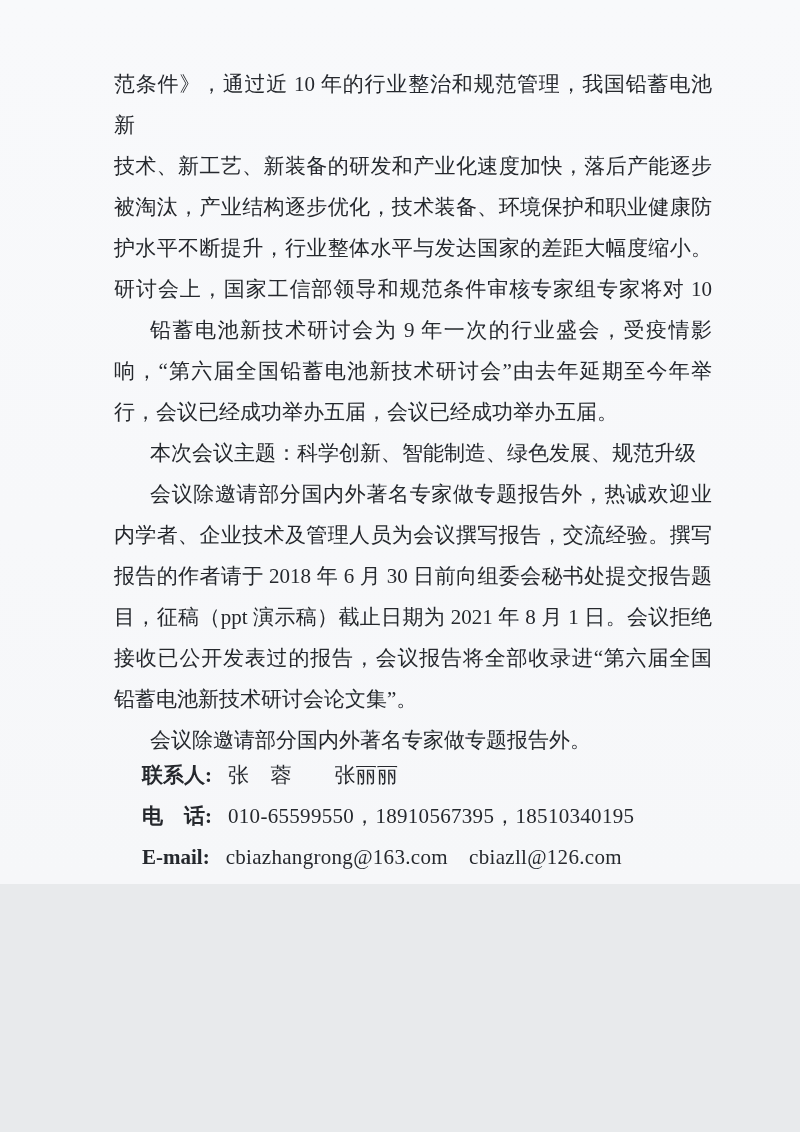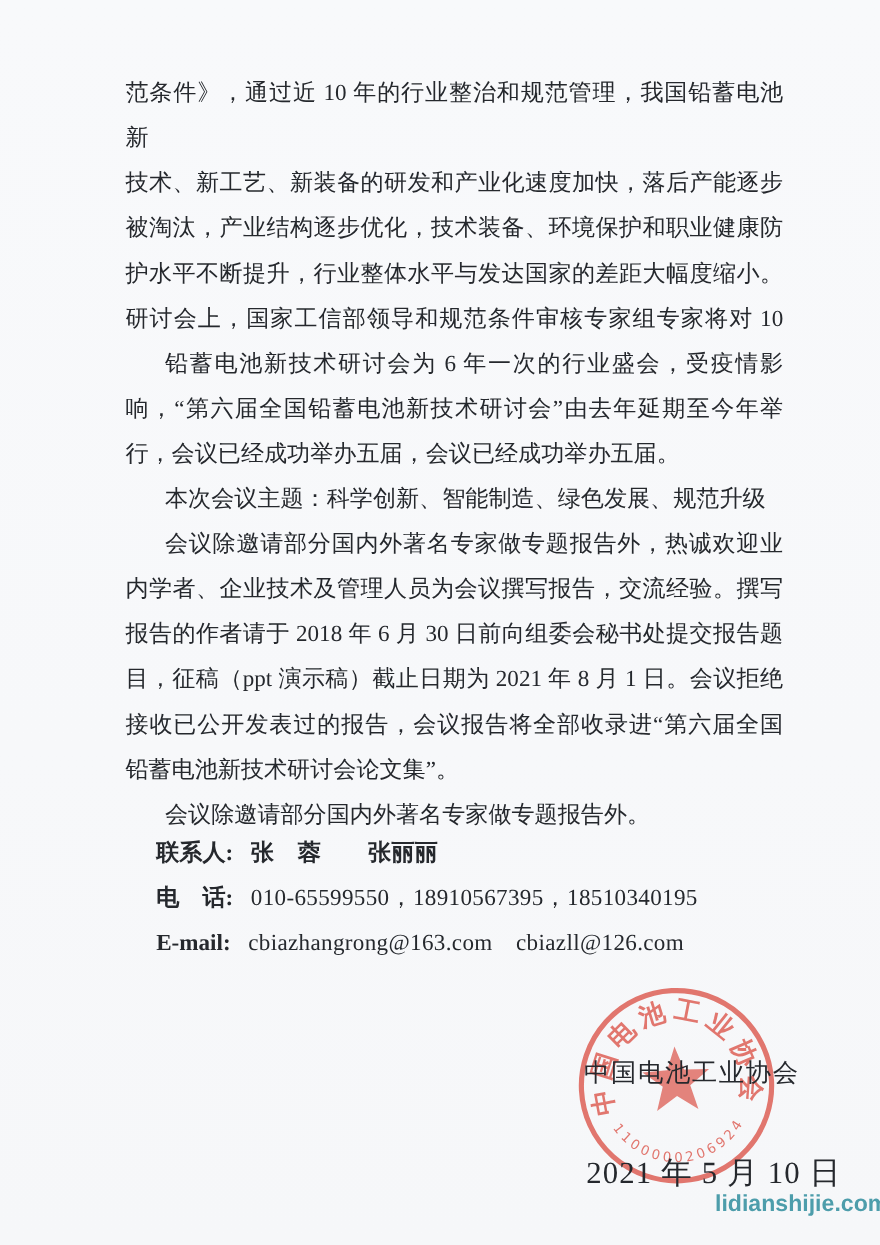--- a/index.html
+++ b/index.html
@@ -1,36 +1,36 @@
 <!DOCTYPE html>
 <html style="--paper: #f8f9fb; --ink: #25282d; --seal: #dd5a50; --wm: #4d9dab;"><head>
 <meta charset="utf-8">
 <style>
   html,body{margin:0;padding:0;background:#e8eaec;}
   .page{
     position:relative;
-    width:800px;height:1132px;
+    width:800px;height:884px;
     background:linear-gradient(180deg,#f8f9fb 0%,#f7f8fa 60%,#f6f7f9 100%);
     font-family:"Liberation Serif","DejaVu Serif",serif;
     color:var(--ink,#25282d);
     overflow:hidden;
   }
   .body-text{
     position:absolute;
     left:114px;top:64px;width:598px;
     font-size:21px;line-height:41px;
   }
   .line{text-align:left;white-space:normal;}
   .line.fill{text-align:justify;text-align-last:justify;}
   .line.indent{text-indent:36px;}
   .contacts{margin-top:-6px;padding-left:28px;}
   .contact-row{line-height:41px;}
   .contact-label{font-weight:bold;margin-right:16px;}
   .contact-value{letter-spacing:0.3px;}
-  .contact-value.bold{font-weight:bold;}
+  .contact-value.bold{font-weight:normal;}
   .sig-org{
     position:absolute;left:531px;top:961px;
     font-size:23px;letter-spacing:1.5px;line-height:1.3;
   }
   .sig-date{
     position:absolute;left:533px;top:1004px;
     font-size:28px;letter-spacing:1px;line-height:1.3;margin-top:45px;
   }
   .seal{
     position:absolute;left:521px;top:893px;
@@ -63,21 +63,21 @@
 
 <div class="page">
 
   <main class="body-text">
     <div id="paragraphs">
         <div class="line fill">范条件》，通过近 10 年的行业整治和规范管理，我国铅蓄电池新</div>
         <div class="line fill">技术、新工艺、新装备的研发和产业化速度加快，落后产能逐步</div>
         <div class="line fill">被淘汰，产业结构逐步优化，技术装备、环境保护和职业健康防</div>
         <div class="line fill">护水平不断提升，行业整体水平与发达国家的差距大幅度缩小。</div>
         <div class="line fill">研讨会上，国家工信部领导和规范条件审核专家组专家将对 10</div>
-        <div class="line fill indent">铅蓄电池新技术研讨会为 6 年一次的行业盛会，受疫情影</div>
+        <div class="line fill indent">铅蓄电池新技术研讨会为 9 年一次的行业盛会，受疫情影</div>
         <div class="line fill">响，“第六届全国铅蓄电池新技术研讨会”由去年延期至今年举</div>
         <div class="line">行，会议已经成功举办五届，会议已经成功举办五届。</div>
         <div class="line indent">本次会议主题：科学创新、智能制造、绿色发展、规范升级</div>
         <div class="line fill indent">会议除邀请部分国内外著名专家做专题报告外，热诚欢迎业</div>
         <div class="line fill">内学者、企业技术及管理人员为会议撰写报告，交流经验。撰写</div>
         <div class="line fill">报告的作者请于 2018 年 6 月 30 日前向组委会秘书处提交报告题</div>
         <div class="line fill">目，征稿（ppt 演示稿）截止日期为 2021 年 8 月 1 日。会议拒绝</div>
         <div class="line fill">接收已公开发表过的报告，会议报告将全部收录进“第六届全国</div>
         <div class="line">铅蓄电池新技术研讨会论文集”。</div>
         <div class="line indent">会议除邀请部分国内外著名专家做专题报告外。</div>

